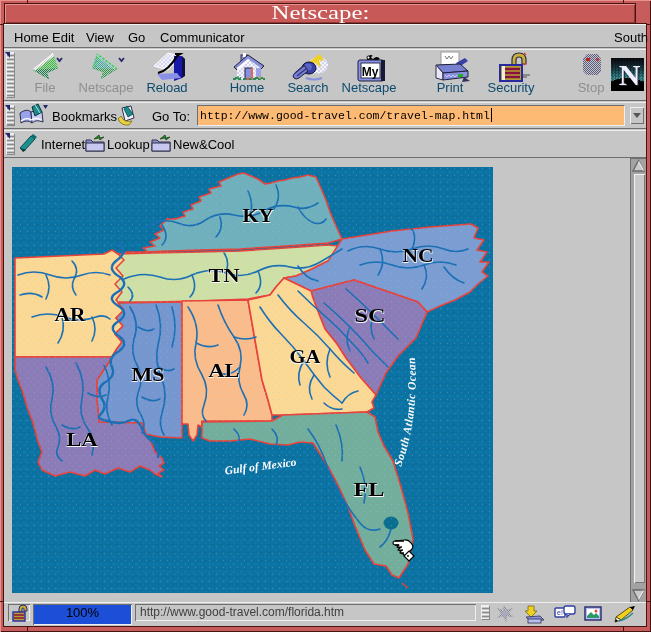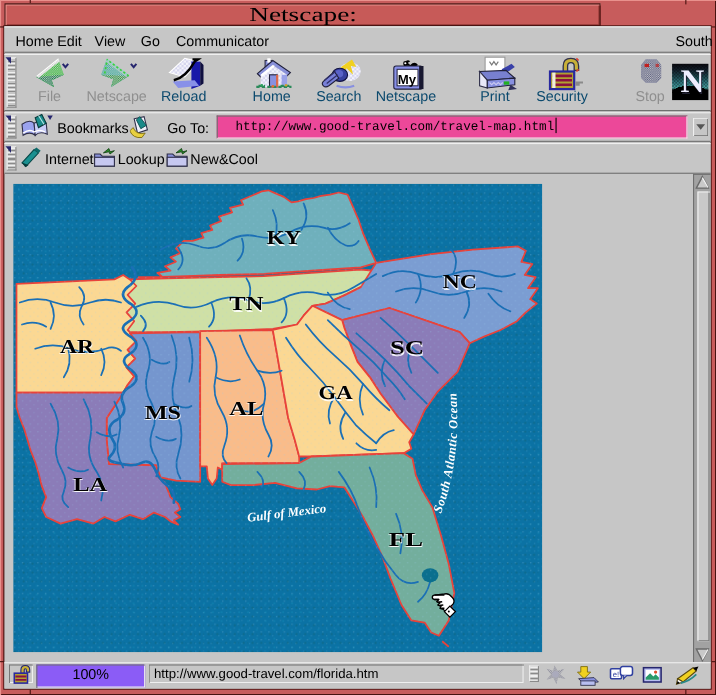--- a/index.html
+++ b/index.html
@@ -2,42 +2,42 @@
 <html><head><meta charset="utf-8"><style>
 *{margin:0;padding:0;box-sizing:border-box}
 html,body{width:651px;height:632px;overflow:hidden}
 body{font-family:"Liberation Sans",sans-serif;position:relative;background:#c6c6c6}
 .abs{position:absolute}
 
 #frame{left:0;top:0;width:651px;height:632px;background:#c75c5c;
  box-shadow:inset 1px 1px 0 #e9918d, inset -1px -1px 0 #47120f}
 #client{left:4px;top:24px;width:642px;height:602px;background:#c6c6c6;
  box-shadow:0 0 0 1px #47120f}
-#title{left:4px;top:3px;width:542px;height:21px;background:#c75a58;
+#title{left:4px;top:3px;width:632px;height:21px;background:#c75a58;
  box-shadow:inset 0 0 0 1px #47120f, inset 2px 2px 0 #e9918d, inset -2px -2px 0 #8e3734;
- text-align:center;font-family:"Liberation Serif",serif;font-size:18px;color:#000000;line-height:20px}
+ text-align:center;font-family:"Liberation Serif",serif;font-size:18px;color:#ffffff;line-height:20px}
 .notch{background:#47120f}
 
 #menubar{left:4px;top:24px;width:642px;height:24px;background:#c6c6c6;border-top:1px solid #f0f0f0;border-bottom:1px solid #6f6f6f;font-size:13px;color:#000}
 #menubar span{position:absolute;top:5px}
 
 .row{left:4px;background:#c6c6c6;border-top:1px solid #efefef;border-bottom:1px solid #6f6f6f;width:642px}
 .grip{left:6px;width:9px;background:repeating-linear-gradient(180deg,#efefef 0 1px,#c6c6c6 1px 2px,#8a8a8a 2px 3px,#c6c6c6 3px 4px);border:1px solid #8a8a8a;border-top-color:#efefef;border-left-color:#efefef}
 .tri{width:0;height:0;border-left:4px solid transparent;border-right:4px solid transparent;border-top:5px solid #27275e}
 .btlabel{position:absolute;font-size:13px;color:#0c4a6e;text-align:center;width:70px;transform:translateX(-50%)}
 .dim{color:#8f8f8f}
 
-#urlfield{left:197px;top:105px;width:428px;height:21px;background:#ec4899;border:1px solid;border-color:#6f6f6f #efefef #efefef #6f6f6f;font-family:"Liberation Mono",monospace;font-size:11.5px;line-height:20px;padding-left:16px;color:#000;white-space:nowrap}
+#urlfield{left:197px;top:105px;width:428px;height:21px;background:#fdba74;border:1px solid;border-color:#6f6f6f #efefef #efefef #6f6f6f;font-family:"Liberation Mono",monospace;font-size:11.5px;line-height:20px;padding-left:2px;color:#000;white-space:nowrap}
 .lbl{font-size:13px;color:#000}
 
 #sbar{left:630px;top:158px;width:16px;height:444px;background:#a2a2a2;border-left:1px solid #6f6f6f;border-top:1px solid #6f6f6f}
 .sbt{left:634px;width:11px;background:#c9c9c9;box-shadow:inset 1px 1px 0 #f2f2f2,inset -1px -1px 0 #787878}
 
 .sunk{background:#c6c6c6;box-shadow:inset 1px 1px 0 #6f6f6f,inset -1px -1px 0 #efefef}
-#stext{font-size:12px;color:#000000;line-height:16px;padding-left:5px}
+#stext{font-size:12px;color:#404040;line-height:16px;padding-left:5px}
 </style></head><body>
 <div class="abs" id="frame"></div>
 <div class="abs notch" style="left:27px;top:0;width:1px;height:4px"></div>
 <div class="abs notch" style="left:623px;top:0;width:1px;height:4px"></div>
 <div class="abs notch" style="left:27px;top:627px;width:1px;height:5px"></div>
 <div class="abs notch" style="left:623px;top:627px;width:1px;height:5px"></div>
 <div class="abs notch" style="left:0;top:601px;width:4px;height:1px"></div>
 <div class="abs notch" style="left:0;top:24px;width:4px;height:1px"></div>
 <div class="abs notch" style="left:647px;top:24px;width:4px;height:1px"></div>
 <div class="abs notch" style="left:647px;top:601px;width:4px;height:1px"></div>
@@ -369,21 +369,21 @@
     <path d="M6.5,2.5 L11.5,11.5" stroke="#f2f2f2" stroke-width="1.2"></path>
   </svg>
 <div class="abs sbt" style="top:174px;height:409px"></div>
 <svg class="abs" style="left:632px;top:588px" width="13" height="14" xmlns="http://www.w3.org/2000/svg">
     <path d="M6.5,12.5 L12,2 L1,2 Z" fill="#c9c9c9" stroke="#6a6a6a" stroke-width="1.3"></path>
     <path d="M6.5,11.5 L11.5,2.5" stroke="#f2f2f2" stroke-width="1.2"></path>
   </svg>
 
 <div class="abs" style="left:4px;top:602px;width:642px;height:24px;background:#c6c6c6;border-top:1px solid #efefef"></div>
 <div class="abs sunk" style="left:8px;top:604px;width:22px;height:17px"></div>
-<div class="abs sunk" style="left:33px;top:604px;width:99px;height:21px;text-align:center;font-size:13px;line-height:17px;background:#8b5cf6">100%</div>
+<div class="abs sunk" style="left:33px;top:604px;width:99px;height:21px;text-align:center;font-size:13px;line-height:17px;background:#1d4ed8">100%</div>
 <div class="abs sunk" id="stext" style="left:135px;top:604px;width:341px;height:17px">http://www.good-travel.com/florida.htm</div>
 <div class="abs grip" style="left:481px;top:605px;height:15px"></div>
 <svg class="abs" style="left:10px;top:603px" width="22" height="20" xmlns="http://www.w3.org/2000/svg">
 <path d="M9,9 L9,6 Q9,2 13,2 Q17,2 17,6 L17,8 L14,8 L14,6 Q14,5 13,5 Q12,5 12,6 L12,9 Z" fill="#c8b038" stroke="#26266e"></path>
 <rect x="3" y="9" width="12" height="9" fill="#b0a030" stroke="#2828a0" stroke-width="1.4"></rect>
 <path d="M4,12 h10 M4,15 h10" stroke="#8a1040" stroke-width="1.6"></path>
 </svg>
 <svg class="abs" id="statusicons" style="left:492px;top:602px" width="154" height="24" xmlns="http://www.w3.org/2000/svg">
 <defs>
       <pattern id="dith2" width="2" height="2" patternUnits="userSpaceOnUse">

